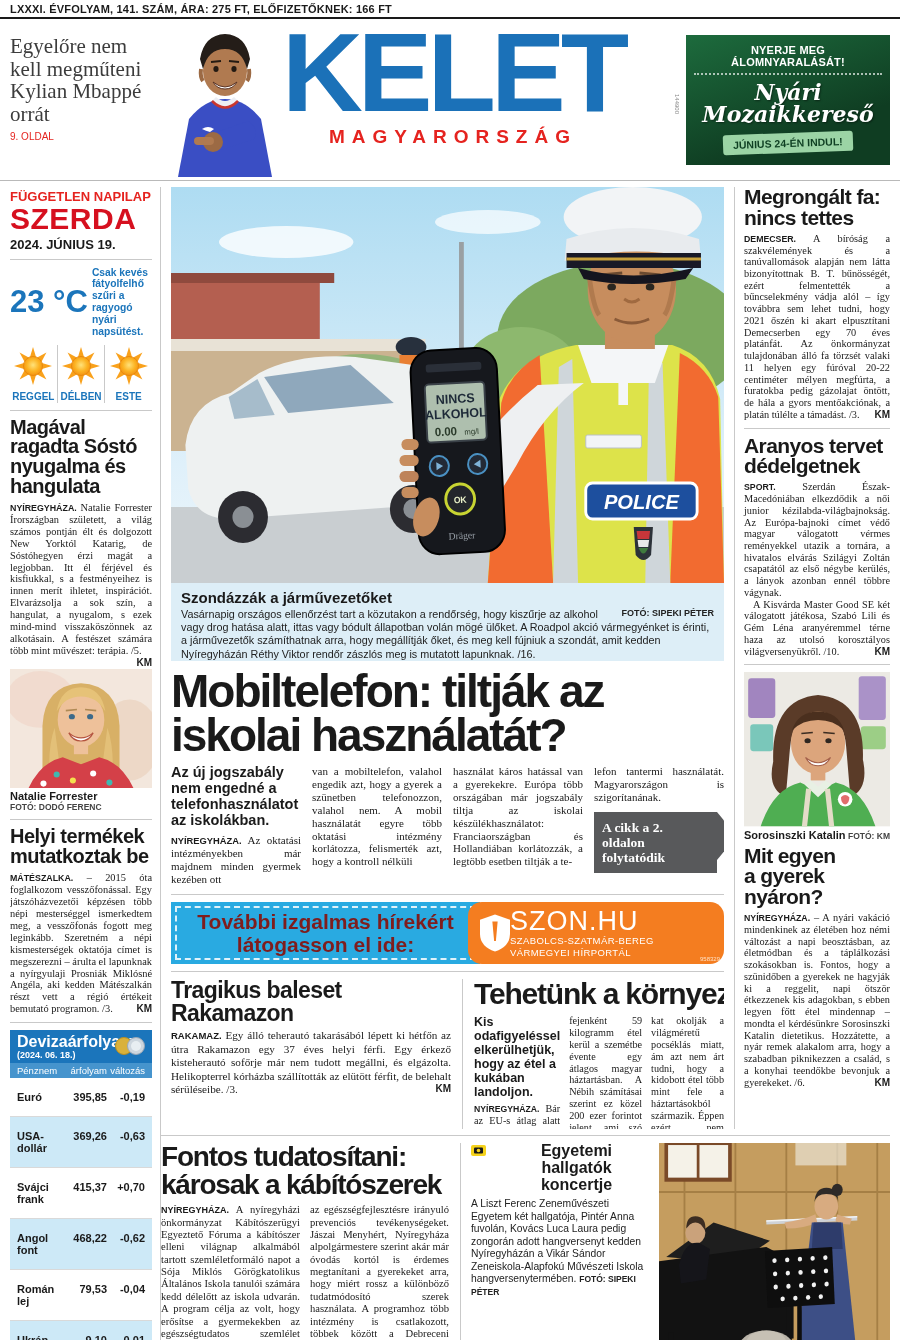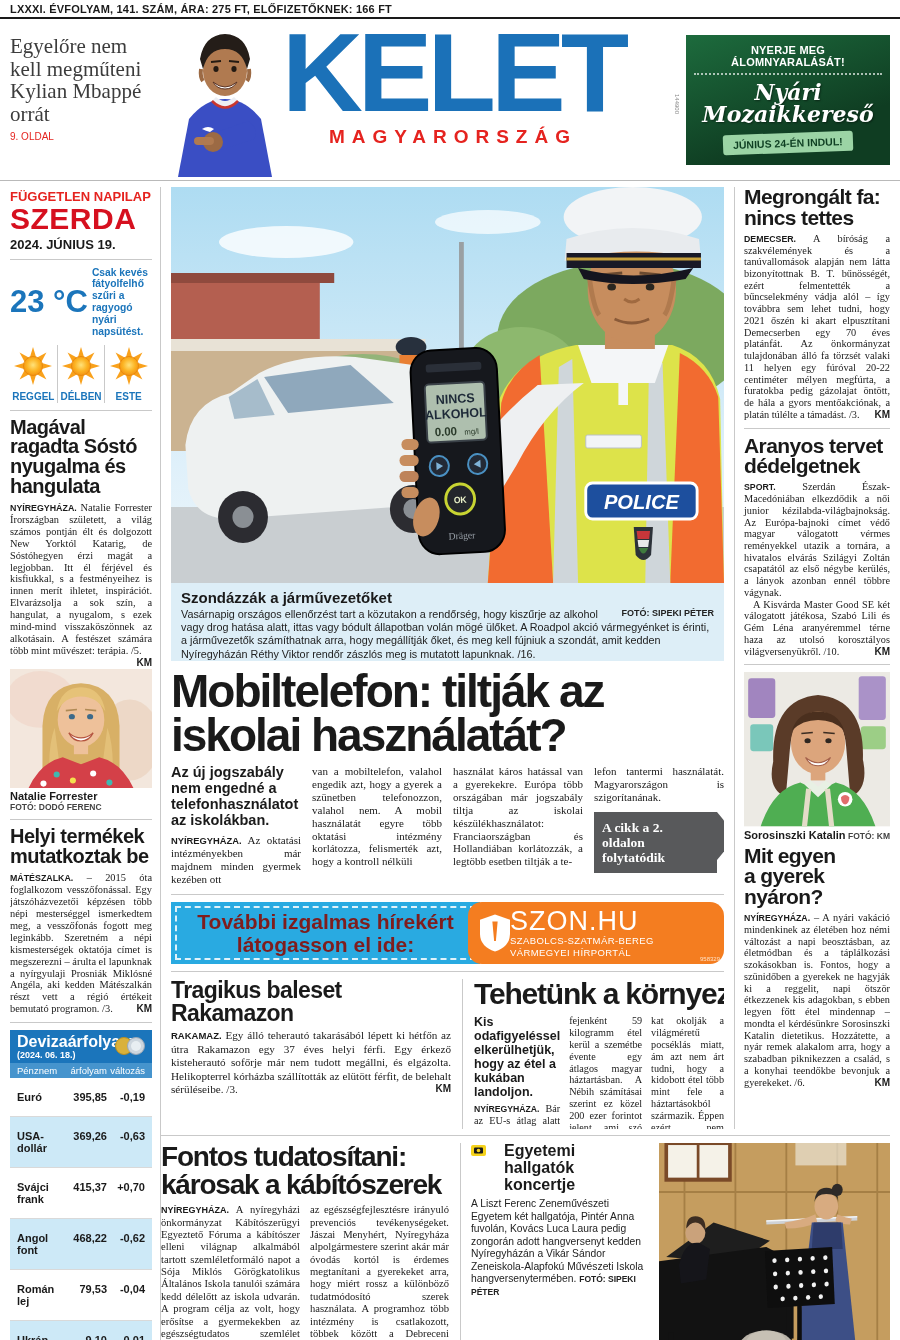--- a/index.html
+++ b/index.html
@@ -104,21 +104,21 @@
   .env-col{flex:1;font-family:"Liberation Serif",serif;font-size:10.2px;line-height:1.16;text-align:justify;}
   .standfirst-sm{font-family:"Liberation Sans",sans-serif;font-weight:800;font-size:12.5px;line-height:1.12;
                  text-align:left;margin-bottom:4px;}
   
   .bottom-row{display:flex;border-top:1px solid #c9c9c9;margin-top:6px;padding-top:7px;height:205px;overflow:hidden;}
   .drugs{width:288px;flex:none;padding-right:11px;}
   .drugs-title{font-weight:900;font-size:28px;line-height:.98;letter-spacing:-1.2px;}
   .drugs-cols{display:flex;gap:10px;margin-top:6px;}
   .drugs-col{flex:1;font-family:"Liberation Serif",serif;font-size:10.6px;line-height:1.17;text-align:justify;}
   .concert{width:178px;flex:none;padding:0 10px;border-left:1px solid #c9c9c9;}
-  .concert-title{display:flex;gap:18px;font-weight:800;font-size:16px;line-height:1.04;}
+  .concert-title{display:flex;gap:18px;font-weight:800;font-size:16px;line-height:1.04;text-align:center;}
   .concert-body{font-size:10.3px;line-height:1.22;margin-top:5px;color:#222;}
   .concert-credit{font-weight:bold;font-size:8.5px;}
   .concert-photo{flex:1;}
   
   .r-title{font-weight:800;font-size:21px;line-height:.99;letter-spacing:-.6px;margin-bottom:4px;}
   .col-right .body-text{font-size:10.3px;line-height:1.14;}
 </style>
 </head>
 <body>
 

